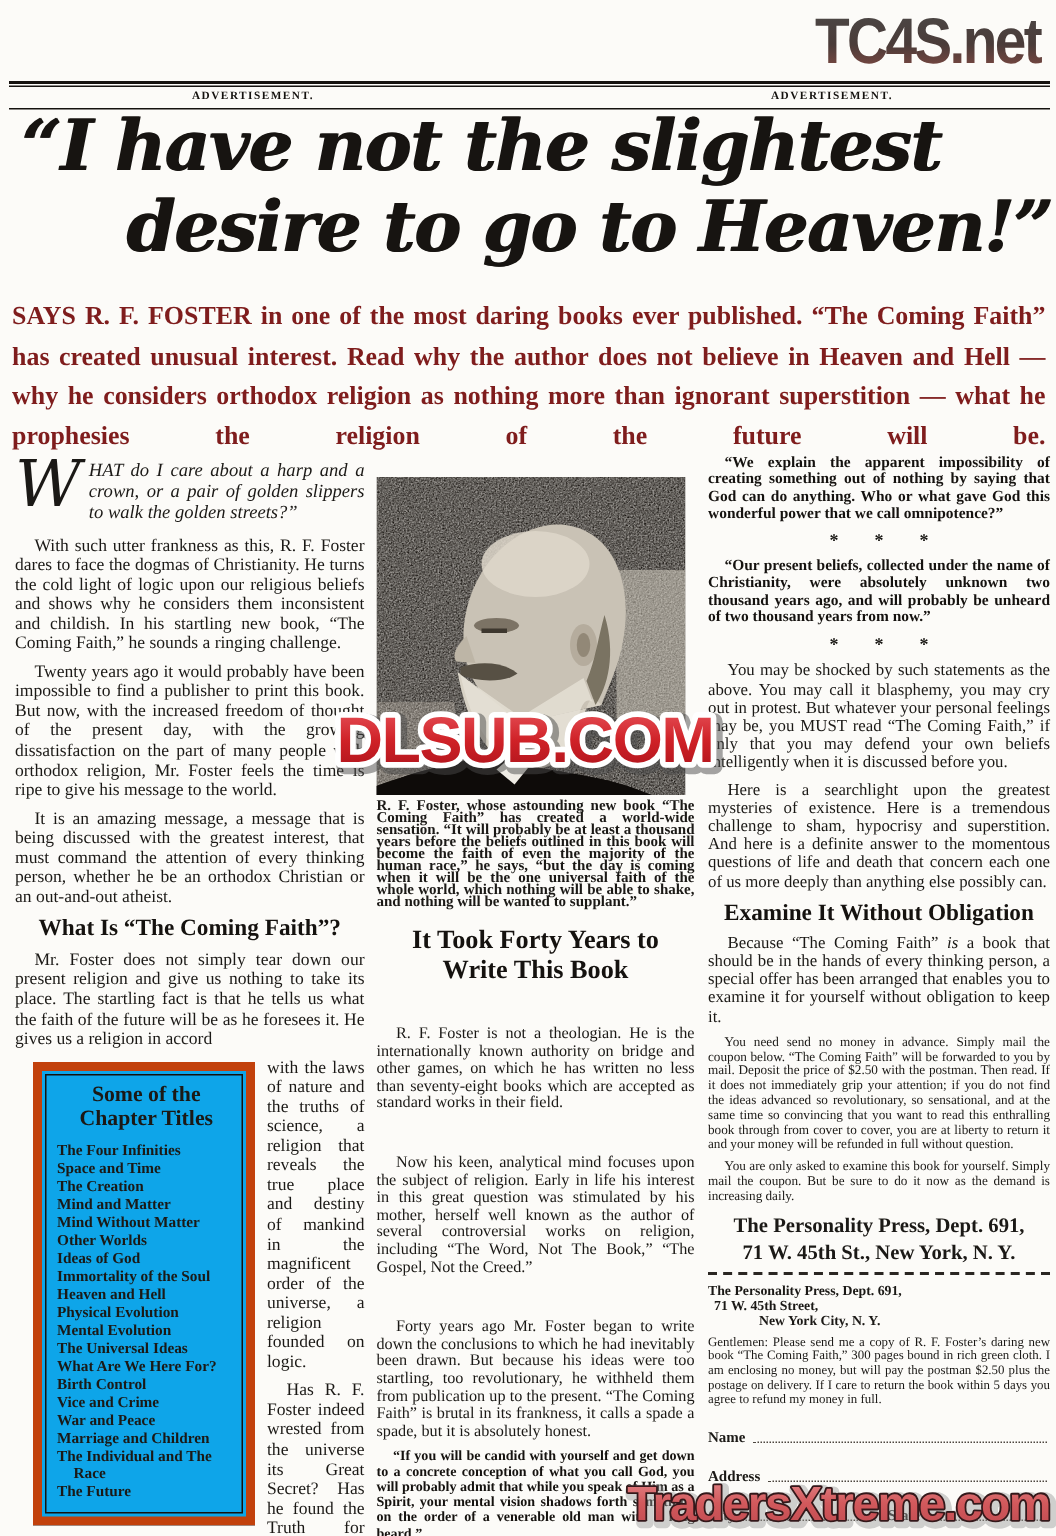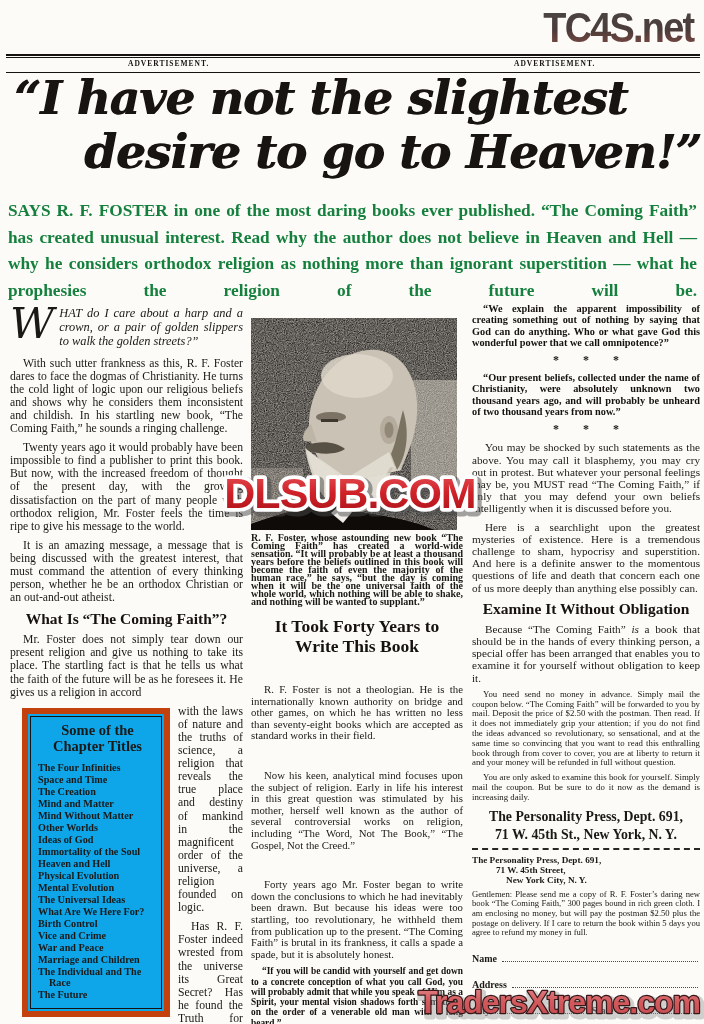--- a/index.html
+++ b/index.html
@@ -16,21 +16,21 @@
   .ad-label.l2{left:508px;}
   
   .hl{position:absolute;font-family:"DejaVu Serif",serif;font-style:italic;font-weight:700;
       font-size:47px;color:#171411;letter-spacing:-1px;white-space:nowrap;
       text-shadow:0.8px 0 #171411;}
   .hl1{top:70px;left:14px;}
   .hl2{top:124px;left:84px;}
   
   .subhead{position:absolute;top:198px;left:8px;width:689px;margin:0;
            font-weight:700;font-size:17.3px;line-height:26.5px;
-           text-align:justify;text-align-last:justify;color:#15803d;}
+           text-align:justify;text-align-last:justify;color:#7f1d1d;}
   
   .col{position:absolute;top:306px;}
   .col-left{left:10px;width:233px;}
   .col-mid{left:251px;width:212px;top:318px;}
   .col-right{left:472px;width:228px;top:303px;}
   .p{margin:0 0 6px;text-indent:13px;text-align:justify;}
   .col-left .p{font-size:11.7px;line-height:13.1px;}
   .col-mid .p{font-size:10.8px;line-height:11.6px;margin-top:28px;}
   .col-right .p{font-size:11.2px;line-height:12.2px;}
   .it{font-style:italic;}
@@ -58,21 +58,21 @@
   
   .bq{margin:0 0 5px;font-weight:700;text-align:justify;text-indent:11px;color:#15120f;}
   .col-mid .bq{font-size:9.4px;line-height:10.3px;}
   .col-right .bq{font-size:10.3px;line-height:11.3px;}
   .stars{text-align:center;font-weight:700;font-size:12px;margin:1px 0 4px;white-space:pre;}
   .sm{margin:0 0 5px;text-indent:11px;text-align:justify;font-size:8.8px;line-height:9.8px;}
   .press{margin:5px 0 4px;text-align:center;font-weight:700;font-size:13.8px;line-height:18px;}
   
   .coupon-sep{border-top:2.5px dashed #2a2622;margin:2px 0 5px;}
   .chead{font-weight:700;font-size:9.2px;line-height:10.4px;}
-  .chead .i1{margin-left:24px;}
+  .chead .i1{margin-left:4px;}
   .chead .i2{margin-left:34px;}
   .cbody{margin:4px 0 0;font-size:8.6px;line-height:9.6px;text-align:justify;}
   .frow{display:flex;align-items:flex-end;margin-top:13px;font-size:10px;font-weight:700;}
   .leader{flex:1;border-bottom:1.6px dotted #4c463f;margin:0 2px 2px 5px;height:10px;}
   .leader.short{flex:0.9;}
   .state-label{margin-left:6px;}
   
   .dlsub{position:absolute;left:210px;top:463px;z-index:6;}
   .traders{position:absolute;left:414px;top:980px;z-index:6;}
 </style>

